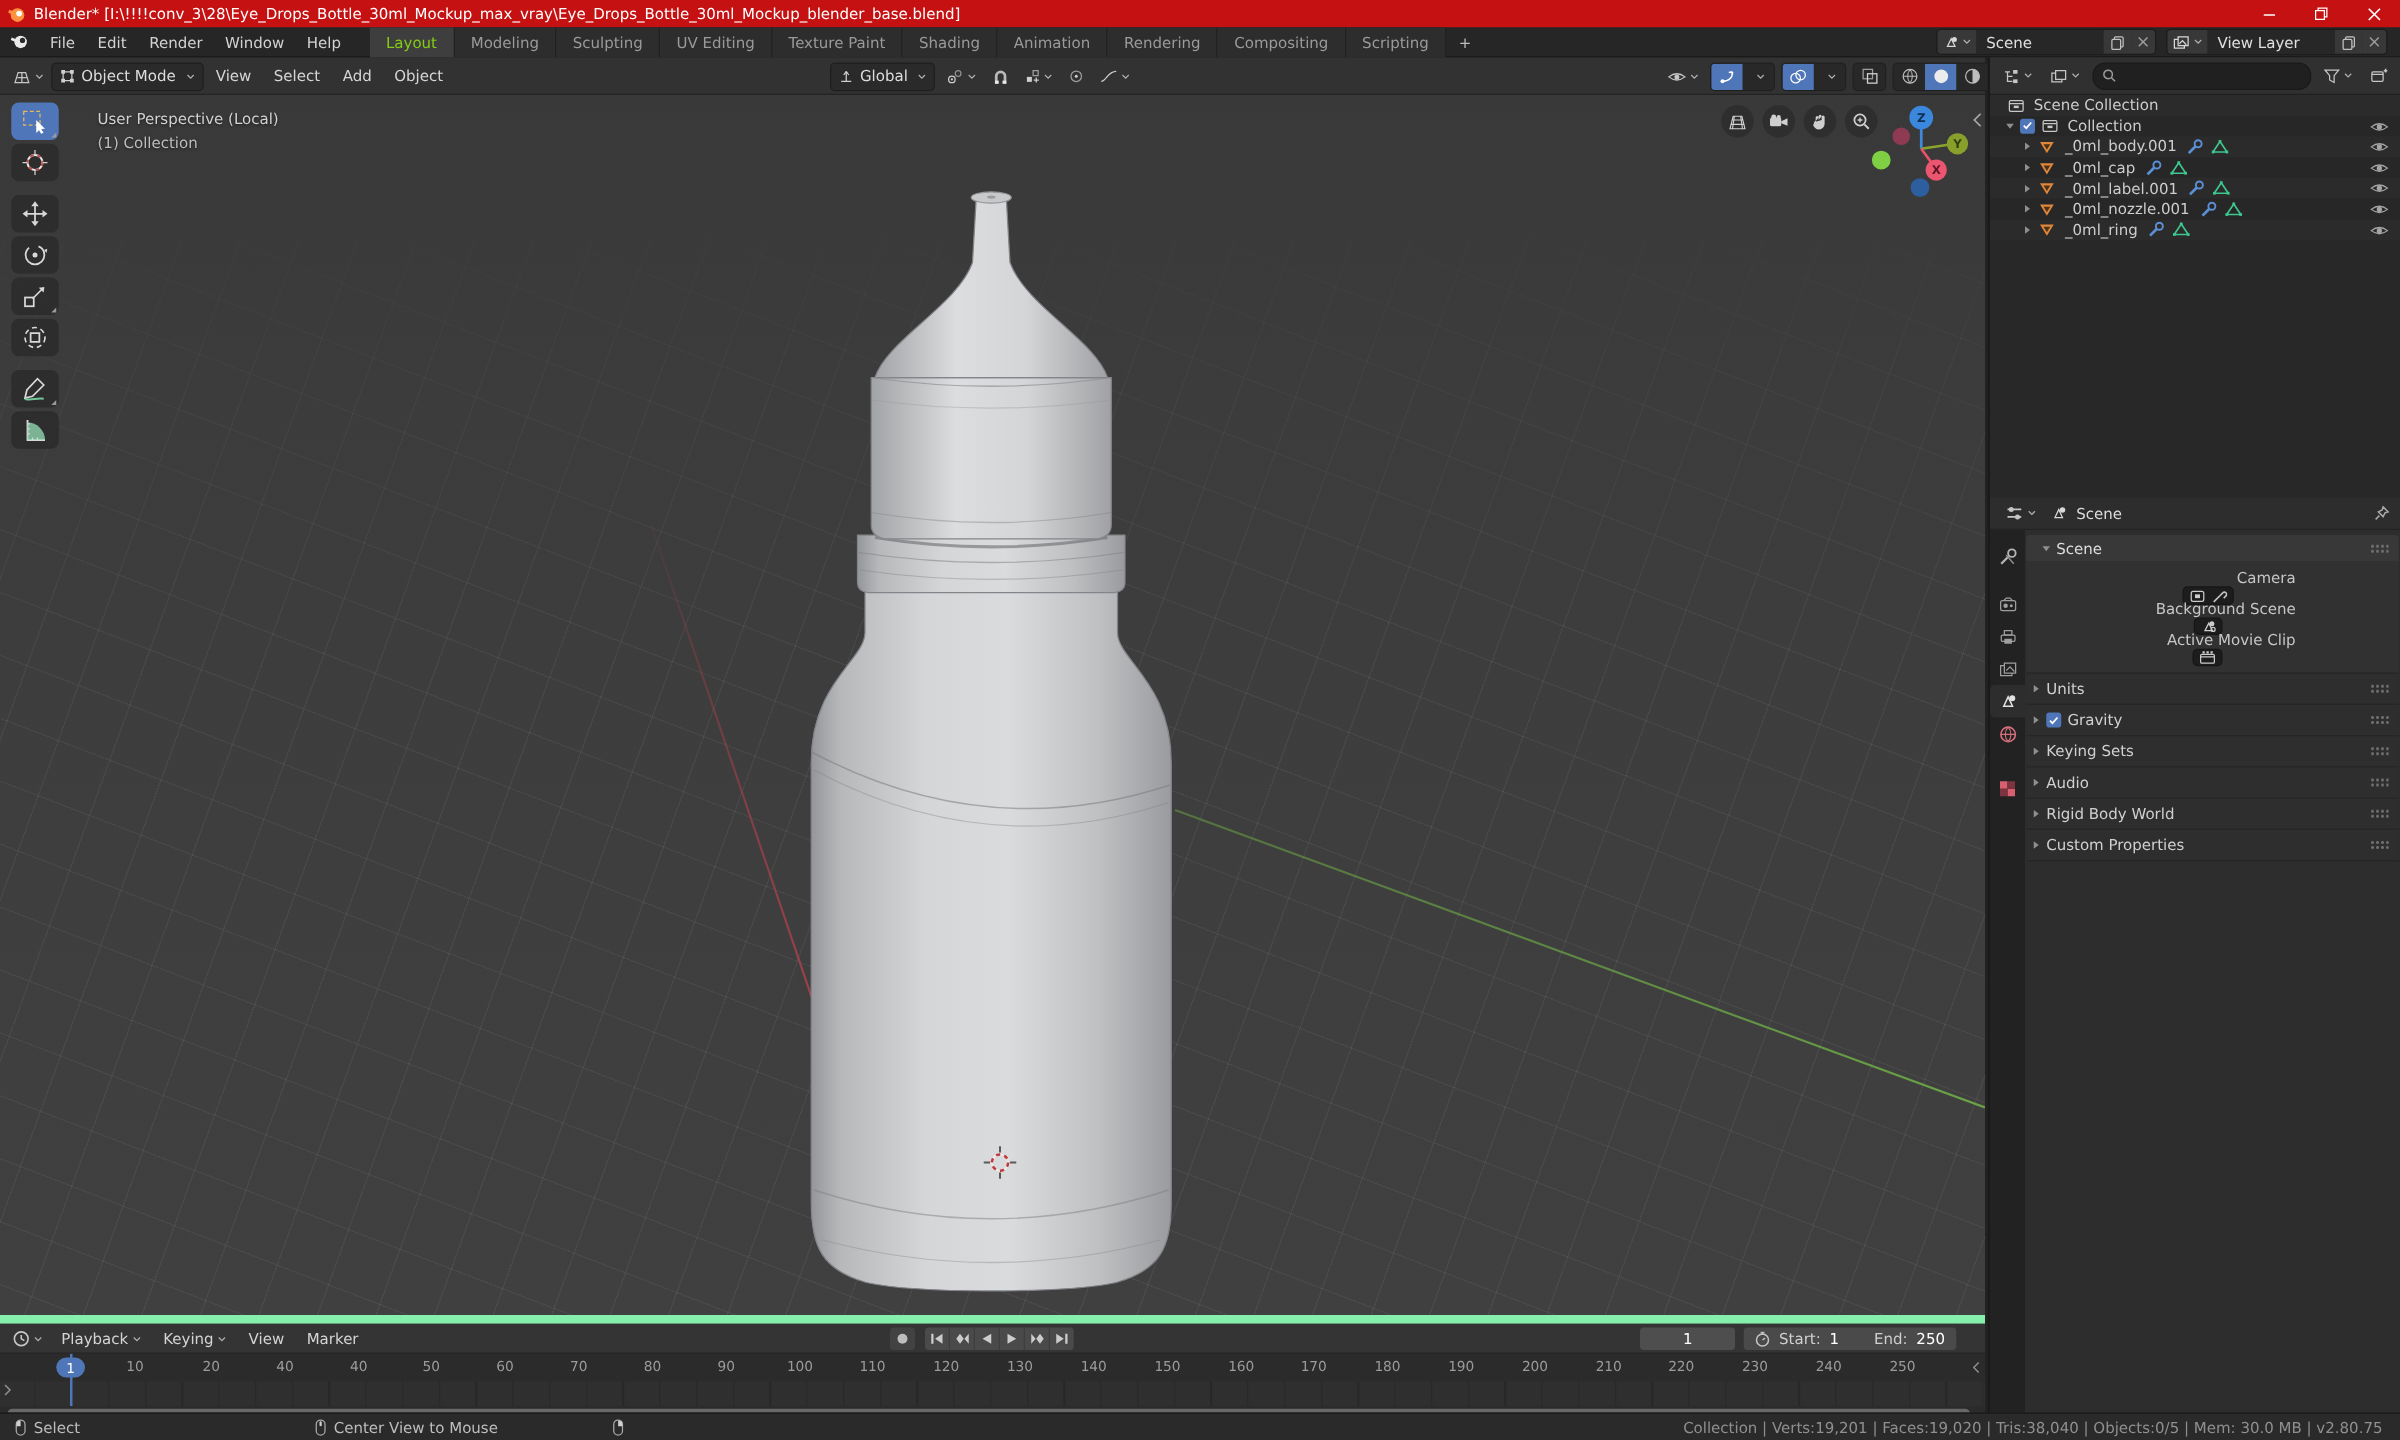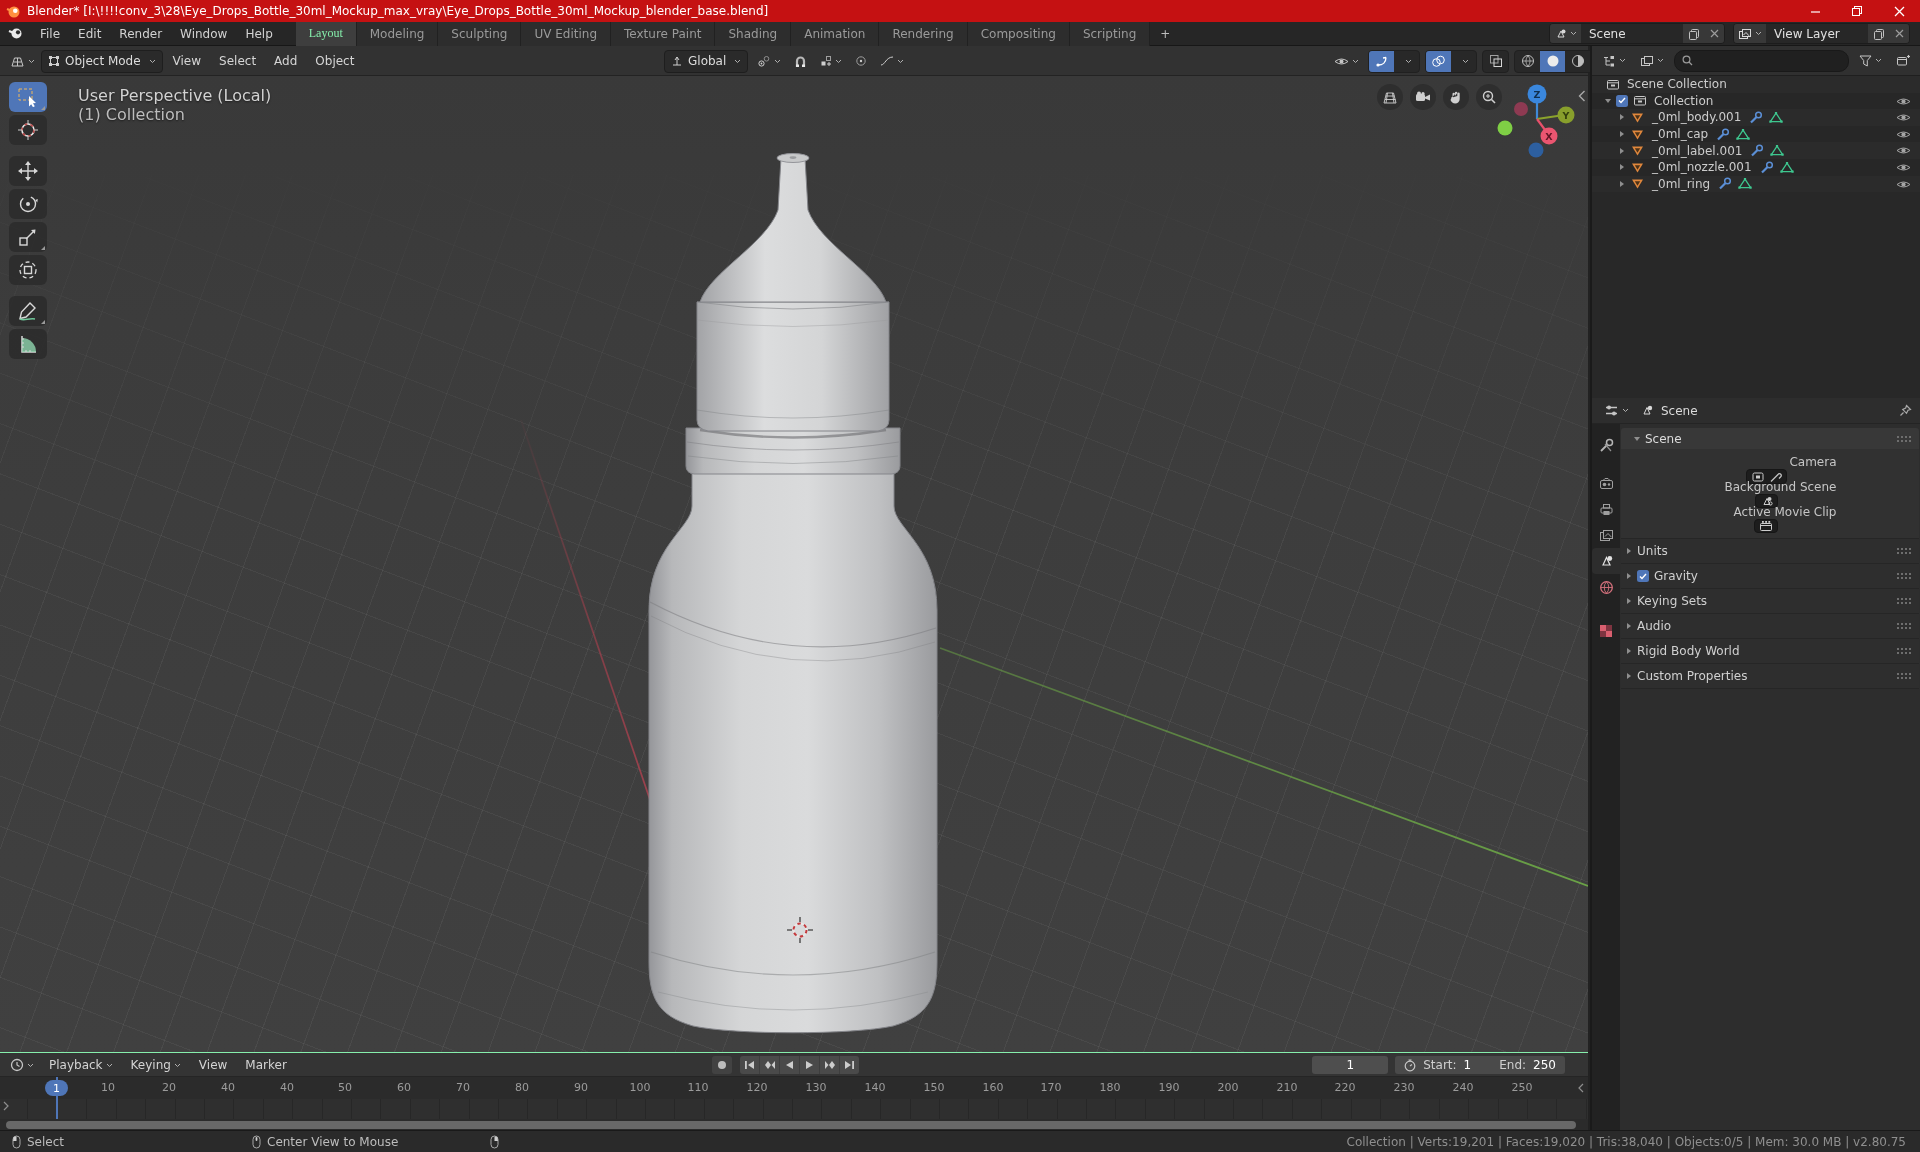--- a/index.html
+++ b/index.html
@@ -17,21 +17,21 @@
   .win-btn{width:42px;height:100%;display:flex;align-items:center;justify-content:center;}
 
   
   .topbar{position:absolute;left:0;top:22px;width:1920px;height:24px;background:#262626;
           display:flex;align-items:center;border-bottom:1px solid #171717;box-sizing:border-box;}
   .topbar .logo{margin:0 8px 0 8px;}
   .menu-item{padding:0 9px;color:#d2d2d2;}
   .ws-tabs{display:flex;margin-left:14px;height:24px;align-items:stretch;}
   .ws-tab{padding:0 13px;display:flex;align-items:center;background:#2d2d2d;color:#9a9a9a;
           border-right:1px solid #212121;}
-  .ws-tab.active{background:#3e3e3e;color:#86efac;font-family:Liberation Serif, serif;}
+  .ws-tab.active{background:#3e3e3e;color:#84cc16;}
   .ws-plus{padding:0 10px;display:flex;align-items:center;color:#bdbdbd;}
   .db-group{margin-left:auto;display:flex;gap:8px;margin-right:10px;}
   .db-sel{display:flex;align-items:center;height:19px;background:#2e2e2e;border:1px solid #1c1c1c;
           border-radius:4px;overflow:hidden;}
   .db-ic{display:flex;align-items:center;padding:0 4px;background:#383838;height:100%;}
   .db-name{padding:0 8px;color:#e0e0e0;background:#272727;height:100%;display:flex;align-items:center;min-width:86px;}
   .db-btn{padding:0 5px;background:#383838;height:100%;display:flex;align-items:center;color:#b5b5b5;}
 
   
   .viewport{position:absolute;left:0;top:46px;width:1588px;height:1006px;}
@@ -50,21 +50,21 @@
 
   .vp-canvas{position:absolute;left:0;top:30px;width:1588px;height:976px;overflow:hidden;
              background:linear-gradient(180deg,#393939 0,#3c3c3c 25%,#404040 100%);}
   .vp-grid{position:absolute;inset:0;
      background-image:
        repeating-linear-gradient(110deg, rgba(255,255,255,0.055) 0 1px, transparent 1px 44px),
        repeating-linear-gradient(201deg, rgba(255,255,255,0.05) 0 1px, transparent 1px 47px);
      -webkit-mask-image:linear-gradient(180deg,transparent 0,transparent 7%,rgba(0,0,0,.45) 20%,#000 48%);
      mask-image:linear-gradient(180deg,transparent 0,transparent 7%,rgba(0,0,0,.45) 20%,#000 48%);}
   .scene-svg{position:absolute;inset:0;}
-  .vp-text{position:absolute;left:78px;top:10px;color:#d2d2d2;font-size:16px;
+  .vp-text{position:absolute;left:78px;top:10px;color:#d2d2d2;font-size:12px;
            text-shadow:0 1px 2px rgba(0,0,0,.55);line-height:19px;}
   .vp-text .l2{color:#bdbdbd;}
 
   .toolbar{position:absolute;left:9px;top:6px;display:flex;flex-direction:column;}
   .tbtn{width:38px;height:30px;background:#2e2e2eе6;background:rgba(44,44,44,.92);border-radius:6px;
         margin-bottom:3px;display:flex;align-items:center;justify-content:center;position:relative;}
   .tbtn.active{background:#4f76b8;}
   .tbtn.gap{margin-top:8px;}
   .subtri{position:absolute;right:2px;bottom:2px;width:0;height:0;
           border-left:4px solid transparent;border-bottom:4px solid #9a9a9a;}
@@ -109,21 +109,21 @@
   .plabel{width:142px;text-align:right;padding-right:9px;color:#c6c6c6;}
   .pfield{flex:1;height:19px;background:#1d1d1d;border:1px solid #161616;border-radius:4px;
           margin-right:8px;display:flex;align-items:center;padding:0 4px;gap:4px;}
   .sec-row{height:24px;display:flex;align-items:center;background:#2e2e2e;border-top:1px solid #262626;
            position:relative;color:#d0d0d0;margin:0 1px;}
   .grip{position:absolute;right:8px;top:50%;margin-top:-4px;width:15px;height:8px;
         background-image:radial-gradient(circle, #6e6e6e 1px, transparent 1.3px);background-size:4px 4px;}
 
   
   .timeline{position:absolute;left:0;top:1052px;width:1588px;height:78px;background:#303030;
-            border-top:1px solid #86efac;box-sizing:border-box;}
+            border-top:7px solid #86efac;box-sizing:border-box;}
   .tl-header{position:absolute;left:0;top:0;width:100%;height:24px;background:#343434;
              border-bottom:1px solid #252525;box-sizing:border-box;}
   .tl-left{position:absolute;left:6px;top:0;height:24px;display:flex;align-items:center;gap:4px;}
   .tl-center{position:absolute;left:712px;top:0;height:24px;display:flex;align-items:center;gap:8px;}
   .tl-rightgrp{position:absolute;right:23px;top:0;height:24px;display:flex;align-items:center;gap:7px;}
   .tl-menu{padding:0 7px;color:#d4d4d4;display:flex;align-items:center;}
   .pb-group{display:flex;background:#4a4a4a;border-radius:3px;overflow:hidden;}
   .pb-btn{width:19px;height:18px;display:flex;align-items:center;justify-content:center;border-right:1px solid #3e3e3e;}
   .pb-btn:last-child{border-right:none;}
   .rec-btn{width:20px;height:18px;background:#424242;border-radius:3px;display:flex;align-items:center;justify-content:center;}

